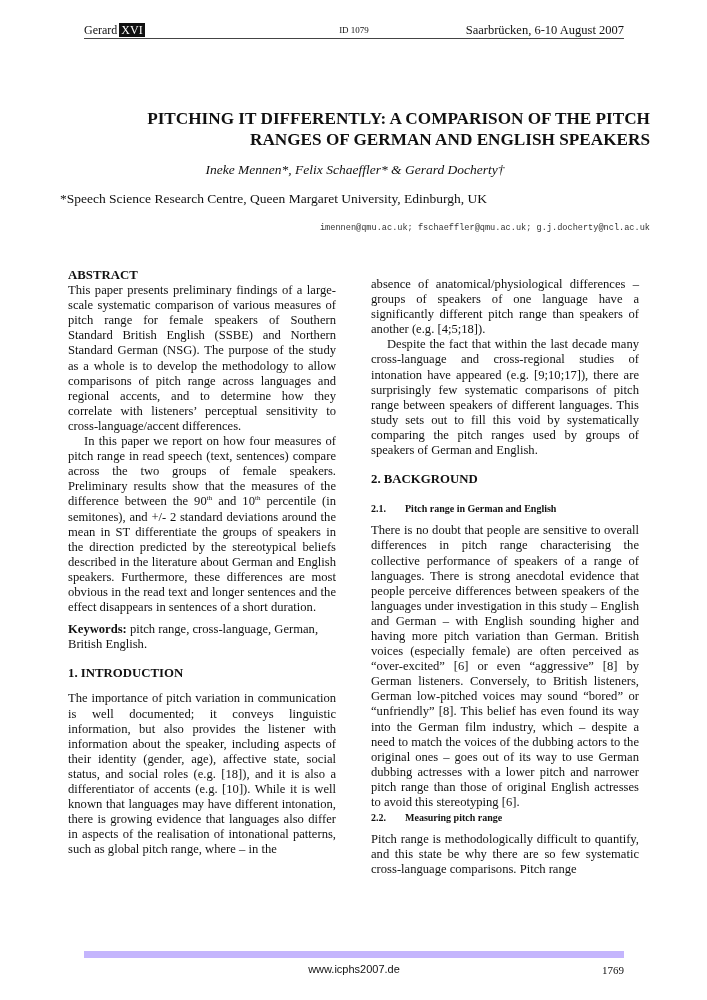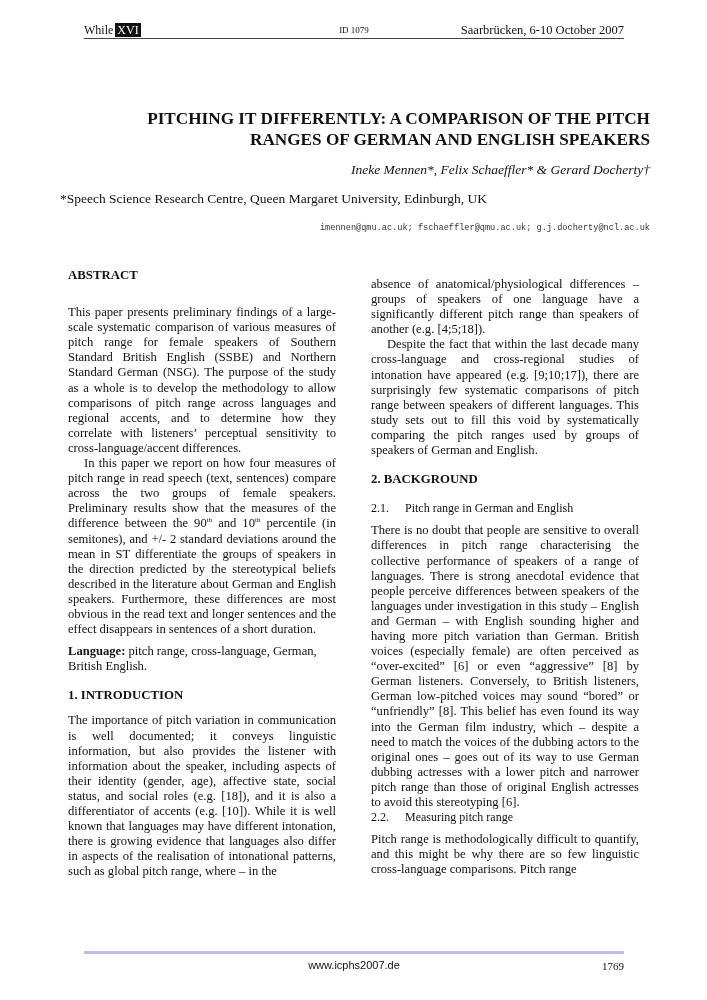--- a/index.html
+++ b/index.html
@@ -15,87 +15,87 @@
   .header .left { position: absolute; left: 0; top: 3px; }
   .header .badge { background: #111; color: #fff; padding: 0 2px; margin-left: 2px; }
   .header .center { position: absolute; left: 0; right: 0; top: 5px; text-align: center; font-size: 9px; }
   .header .right { position: absolute; right: 0; top: 3px; font-size: 12.5px; }
 
   .title {
     position: absolute; left: 60px; top: 108px; width: 590px;
     text-align: right; font-weight: bold; font-size: 17.2px; line-height: 21px;
   }
   .authors {
-    position: absolute; left: 60px; top: 162px; width: 590px; text-align: right;
+    position: absolute; left: 60px; top: 162px; width: 590px; text-align: center;
     font-style: italic; font-size: 13.5px;
   }
   .affil {
     position: absolute; left: 60px; top: 190px; width: 590px; text-align: left;
     font-size: 13.5px; line-height: 17px;
   }
   .emails {
     position: absolute; left: 60px; top: 223px; width: 590px; text-align: right;
     font-family: Liberation Mono, monospace; font-size: 8.6px; color: #333;
   }
 
   .col { position: absolute; top: 268px; width: 268px; font-size: 12.6px; line-height: 15.1px; }
   .col.left { left: 68px; }
   .col.right { left: 371px; top: 277px; }
   .col p { margin: 0; text-align: justify; }
   .col p.indent { text-indent: 16px; }
   .h1 { text-align: center; font-weight: bold; font-size: 12.8px; margin: 0; }
-  .h2 { font-weight: normal; font-size: 12px; margin: 0; }
+  .h2 { font-weight: bold; font-size: 10px; margin: 0; }
   .h2 .num { display: inline-block; width: 34px; }
   sup { font-size: 7px; vertical-align: 5px; line-height: 0; }
 
   .footer {
     position: absolute; left: 84px; top: 951px; width: 540px; height: 20px;
-    border-top: 3px solid #c4b5fd;
+    border-top: 7px solid #c4b5fd;
   }
   .footer .url { position: absolute; left: 0; right: 0; top: 5px; text-align: center;
     font-family: "Liberation Sans", "DejaVu Sans", sans-serif; font-size: 11px; }
   .footer .page { position: absolute; right: 0; top: 6px; font-size: 11px; }
 </style>
 </head>
 <body>
 
 <div class="header">
-  <span class="left"><span>While</span><span class="badge">XVI</span></span>
+  <span class="left"><span>Gerard</span><span class="badge">XVI</span></span>
   <span class="center">ID 1079</span>
-  <span class="right">Saarbrücken, 6-10 October 2007</span>
+  <span class="right">Saarbrücken, 6-10 August 2007</span>
 </div>
 
 <div class="title">
   <div>PITCHING IT DIFFERENTLY: A COMPARISON OF THE PITCH</div>
   <div>RANGES OF GERMAN AND ENGLISH SPEAKERS</div>
 </div>
 
 <div class="authors">Ineke Mennen*, Felix Schaeffler* &amp; Gerard Docherty†</div>
 
 <div class="affil">
   <div>*Speech Science Research Centre, Queen Margaret University, Edinburgh, UK</div>
 </div>
 
 <div class="emails">imennen@qmu.ac.uk; fschaeffler@qmu.ac.uk; g.j.docherty@ncl.ac.uk</div>
 
 <div class="col left">
-  <p class="h1" style="margin-bottom:22px;">ABSTRACT</p>
+  <p class="h1" style="">ABSTRACT</p>
   <p>This paper presents preliminary findings of a large-scale systematic comparison of various measures of pitch range for female speakers of Southern Standard British English (SSBE) and Northern Standard German (NSG). The purpose of the study as a whole is to develop the methodology to allow comparisons of pitch range across languages and regional accents, and to determine how they correlate with listeners’ perceptual sensitivity to cross-language/accent differences.</p>
   <p class="indent"><span>In this paper we report on how four measures of pitch range in read speech (text, sentences) compare across the two groups of female speakers. Preliminary results show that the measures of the difference between the 90</span><sup>th</sup><span> and 10</span><sup>th</sup><span> percentile (in semitones), and +/- 2 standard deviations around the mean in ST differentiate the groups of speakers in the direction predicted by the stereotypical beliefs described in the literature about German and English speakers. Furthermore, these differences are most obvious in the read text and longer sentences and the effect disappears in sentences of a short duration.</span></p>
-  <p style="margin-top:7px;text-align:left;"><b>Language:</b><span> pitch range, cross-language, German, British English.</span></p>
+  <p style="margin-top:7px;text-align:left;"><b>Keywords:</b><span> pitch range, cross-language, German, British English.</span></p>
   <p class="h1" style="margin-top:14px;margin-bottom:10px;">1.   INTRODUCTION</p>
   <p>The importance of pitch variation in communication is well documented; it conveys linguistic information, but also provides the listener with information about the speaker, including aspects of their identity (gender, age), affective state, social status, and social roles (e.g. [18]), and it is also a differentiator of accents (e.g. [10]). While it is well known that languages may have different intonation, there is growing evidence that languages also differ in aspects of the realisation of intonational patterns, such as global pitch range, where – in the</p>
 </div>
 
 <div class="col right">
   <p>absence of anatomical/physiological differences – groups of speakers of one language have a significantly different pitch range than speakers of another (e.g. [4;5;18]).</p>
   <p class="indent">Despite the fact that within the last decade many cross-language and cross-regional studies of intonation have appeared (e.g. [9;10;17]), there are surprisingly few systematic comparisons of pitch range between speakers of different languages. This study sets out to fill this void by systematically comparing the pitch ranges used by groups of speakers of German and English.</p>
   <p class="h1" style="margin-top:14px;margin-bottom:14px;">2.   BACKGROUND</p>
   <p class="h2" style="margin-bottom:7px;"><span class="num">2.1.</span><span>Pitch range in German and English</span></p>
   <p>There is no doubt that people are sensitive to overall differences in pitch range characterising the collective performance of speakers of a range of languages. There is strong anecdotal evidence that people perceive differences between speakers of the languages under investigation in this study – English and German – with English sounding higher and having more pitch variation than German. British voices (especially female) are often perceived as “over-excited” [6] or even “aggressive” [8] by German listeners. Conversely, to British listeners, German low-pitched voices may sound “bored” or “unfriendly” [8]. This belief has even found its way into the German film industry, which – despite a need to match the voices of the dubbing actors to the original ones – goes out of its way to use German dubbing actresses with a lower pitch and narrower pitch range than those of original English actresses to avoid this stereotyping [6].</p>
   <p class="h2" style="margin-bottom:7px;"><span class="num">2.2.</span><span>Measuring pitch range</span></p>
-  <p>Pitch range is methodologically difficult to quantify, and this might be why there are so few linguistic cross-language comparisons. Pitch range</p>
+  <p>Pitch range is methodologically difficult to quantify, and this state be why there are so few systematic cross-language comparisons. Pitch range</p>
 </div>
 
 <div class="footer">
   <span class="url">www.icphs2007.de</span>
   <span class="page">1769</span>
 </div>
 
 </body></html>

